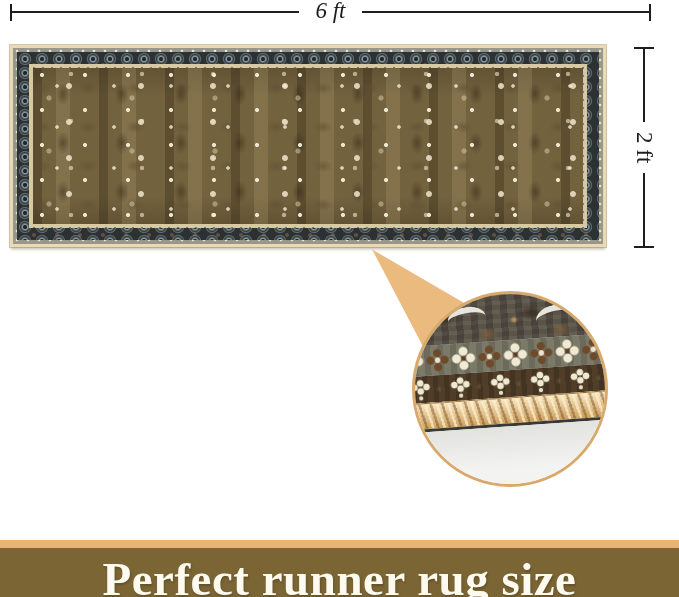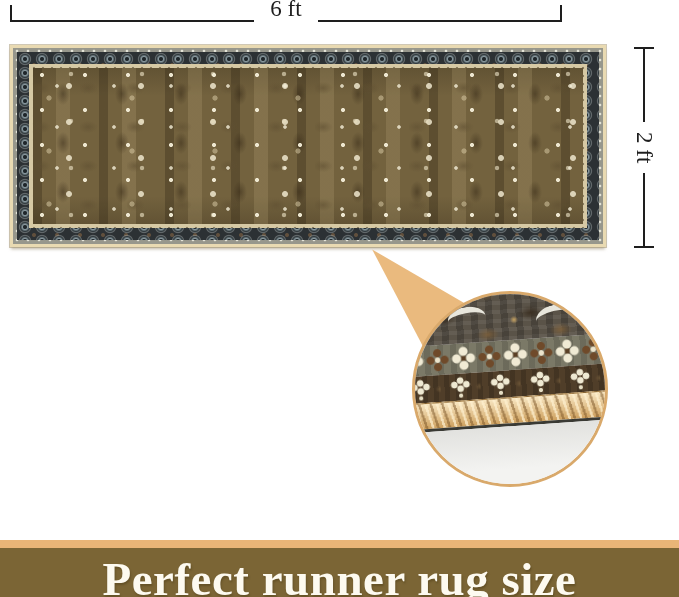--- a/index.html
+++ b/index.html
@@ -1,21 +1,21 @@
 <!DOCTYPE html>
 <html style="--dimension-line: #1e1e1e; --callout-fill: #eaba7e; --callout-ring: #d9a96b; --rug-binding: #e9dab2; --rug-border-outer-strip: #97978c; --rug-border-dark: #2c3134; --rug-border-inner-strip: #d6c9a4; --rug-field: #73623e; --rope-trim: #e2ba7c; --floor: #f3f3f1; --banner-strip: #e9b577; --banner-bg: #7b6535; --banner-text: #fdfaf0;"><head>
 <meta charset="utf-8">
 <style>
   html,body{margin:0;padding:0;background:#ffffff;}
   body{width:679px;height:597px;font-family:"Liberation Serif",serif;}
   .stage{position:relative;width:679px;height:597px;background:#fff;overflow:hidden;}
 
   
-  .dim-top{position:absolute;left:10px;top:2px;width:552px;height:20px;
-    display:flex;align-items:flex-end;color:var(--dimension-line,#1e1e1e);}
+  .dim-top{position:absolute;left:10px;top:2px;width:641px;height:20px;
+    display:flex;align-items:center;color:var(--dimension-line,#1e1e1e);font-style:italic;}
   .dim-top .tick{width:2px;height:17px;background:currentColor;}
   .dim-top .seg{flex:1;height:2px;background:currentColor;}
   .dim-label{font-size:23px;line-height:1;padding:0 16px;transform:translateY(-2px);white-space:nowrap;}
 
   
   .dim-right{position:absolute;left:633px;top:47px;width:22px;height:201px;
     display:flex;flex-direction:column;align-items:center;color:var(--dimension-line,#1e1e1e);}
   .dim-right .cap{height:2px;width:20px;background:currentColor;}
   .dim-right .seg{flex:1;width:2px;background:currentColor;}
   .dim-label-v{font-size:23px;line-height:1;padding:10px 0;writing-mode:vertical-rl;white-space:nowrap;}

